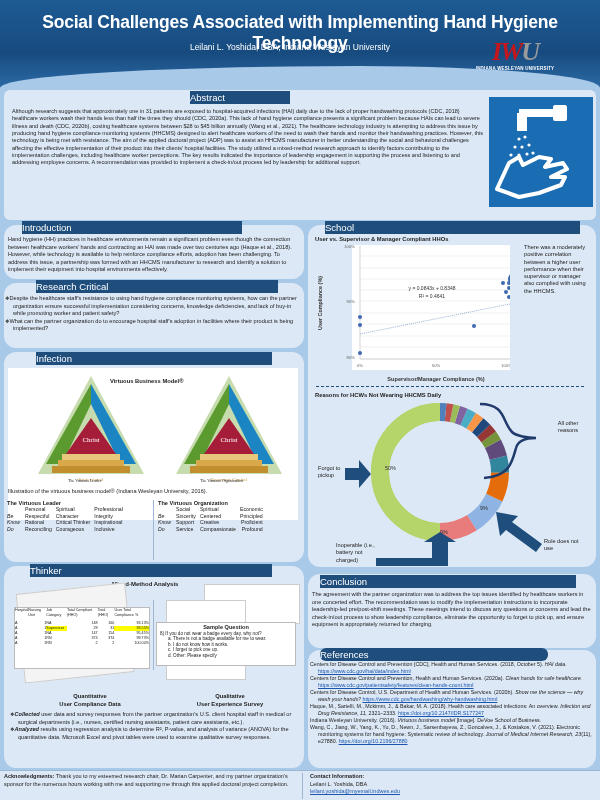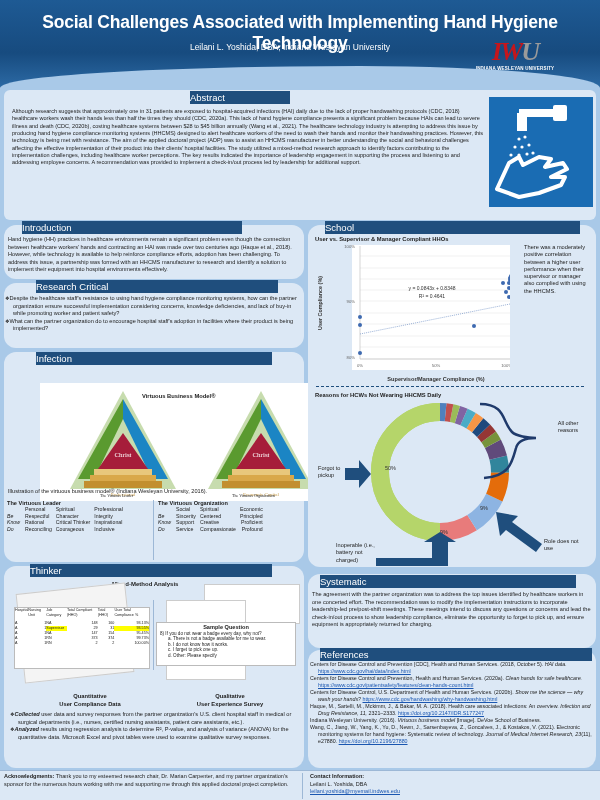--- a/index.html
+++ b/index.html
@@ -67,21 +67,21 @@
 
 <div class="panel" style="left:4px;top:283px;width:300px;height:65px;"></div>
 <div class="sechead" style="left:36px;top:280px;width:242px;">Research Critical</div>
 <ul class="txt dia" style="left:5px;top:295px;width:292px;font-size:5.6px;line-height:7.6px;">
   <li>Despite the healthcare staff's resistance to using hand hygiene compliance monitoring systems, how can the partner organization ensure successful implementation considering concerns, knowledge deficiencies, and lack of buy-in while promoting worker and patient safety?</li>
   <li>What can the partner organization do to encourage hospital staff's adoption in facilities where their product is being implemented?</li>
 </ul>
 
 <div class="panel" style="left:4px;top:352px;width:300px;height:210px;"></div>
 <div class="sechead" style="left:36px;top:352px;width:236px;">Infection</div>
-<div class="chart-box" style="left:8px;top:383px;width:290px;height:118px;margin-left:32px;">
+<div class="chart-box" style="left:8px;top:368px;width:290px;height:152px;">
   <div style="position:absolute;left:102px;top:10px;font-size:5.8px;font-weight:bold">Virtuous Business Model®</div>
 
   <svg style="position:absolute;left:28px;top:6px" width="110" height="112" viewBox="0 0 110 112">
     <polygon points="55,2 2,100 108,100" fill="#c7dcae"></polygon>
     <polygon points="55,10 10,90 26,90 55,30" fill="#5a9a2f"></polygon>
     <polygon points="55,10 100,90 84,90 55,30" fill="#1b85c4"></polygon>
     <polygon points="55,44 30,80 80,80" fill="#a61d3a"></polygon>
     <rect x="26" y="80" width="58" height="6" fill="#e8c77c"></rect>
     <rect x="22" y="86" width="66" height="6" fill="#d9a84a"></rect>
     <rect x="16" y="92" width="78" height="7" fill="#c28f2f"></rect>
@@ -348,25 +348,25 @@
 <svg style="position:absolute;left:376px;top:532px" width="86" height="34" viewBox="0 0 86 34">
     <polygon points="0,26 56,26 56,10 48,10 64,0 80,10 72,10 72,34 0,34" fill="#1f4e7d"></polygon>
   </svg>
 
 <svg style="position:absolute;left:496px;top:512px" width="46" height="40" viewBox="0 0 46 40">
     <polygon points="0,0 22,4 16,10 46,32 40,40 10,18 4,24" fill="#1f4e7d"></polygon>
   </svg>
 <div style="position:absolute;left:544px;top:538px;width:40px;font-size:5.6px;line-height:7.3px">Role does not use</div>
 
 <div class="panel" style="left:308px;top:574px;width:288px;height:74px;"></div>
-<div class="sechead" style="left:320px;top:575px;width:256px;">Systematic</div>
+<div class="sechead" style="left:320px;top:575px;width:256px;">Conclusion</div>
 <div class="txt" style="left:312px;top:591px;width:282px;font-size:5.6px;line-height:7.6px">The agreement with the partner organization was to address the top issues identified by healthcare workers in one concerted effort. The recommendation was to modify the implementation instructions to incorporate leadership-led pre/post-shift meetings. These meetings intend to discuss any questions or concerns and lead the check-in/out process to show leadership compliance, eliminate the opportunity to forget to pick up, and ensure equipment is appropriately returned for charging.</div>
 
 <div class="panel" style="left:308px;top:650px;width:288px;height:118px;"></div>
-<div class="sechead" style="left:320px;top:648px;width:272px;">References</div>
+<div class="sechead" style="left:320px;top:648px;width:228px;border-radius:6px;">References</div>
 <div class="txt" style="left:310px;top:661px;width:286px;font-size:5.3px;line-height:7px">
   <div style="padding-left:8px;text-indent:-8px"><span>Centers for Disease Control and Prevention [CDC], Health and Human Services. (2018, October 5). </span><i>HAI data.</i> <span class="link">https://www.cdc.gov/hai/data/index.html</span></div>
   <div style="padding-left:8px;text-indent:-8px"><span>Centers for Disease Control and Prevention, Health and Human Services. (2020a). </span><i>Clean hands for safe healthcare.</i> <span class="link">https://www.cdc.gov/patientsafety/features/clean-hands-count.html</span></div>
   <div style="padding-left:8px;text-indent:-8px"><span>Centers for Disease Control, U.S. Department of Health and Human Services. (2020b). </span><i>Show me the science — why wash your hands?</i> <span class="link">https://www.cdc.gov/handwashing/why-handwashing.html</span></div>
   <div style="padding-left:8px;text-indent:-8px"><span>Haque, M., Sartelli, M., Mckimm, J., &amp; Bakar, M. A. (2018). Health care associated infections: An overview. </span><i>Infection and Drug Resistance, 11,</i><span> 2321–2333. </span><span class="link">https://doi.org/10.2147/IDR.S177247</span></div>
   <div style="padding-left:8px;text-indent:-8px"><span>Indiana Wesleyan University. (2016). </span><i>Virtuous business model</i><span> [Image]. DeVoe School of Business.</span></div>
   <div style="padding-left:8px;text-indent:-8px"><span>Wang, C., Jiang, W., Yang, K., Yu, D., Newn, J., Sarsenbayeva, Z., Goncalves, J., &amp; Kostakos, V. (2021). Electronic monitoring systems for hand hygiene: Systematic review of technology. </span><i>Journal of Medical Internet Research, 23</i><span>(11), e27880. </span><span class="link">https://doi.org/10.2196/27880</span></div>
 </div>
 
 <div class="footer">

